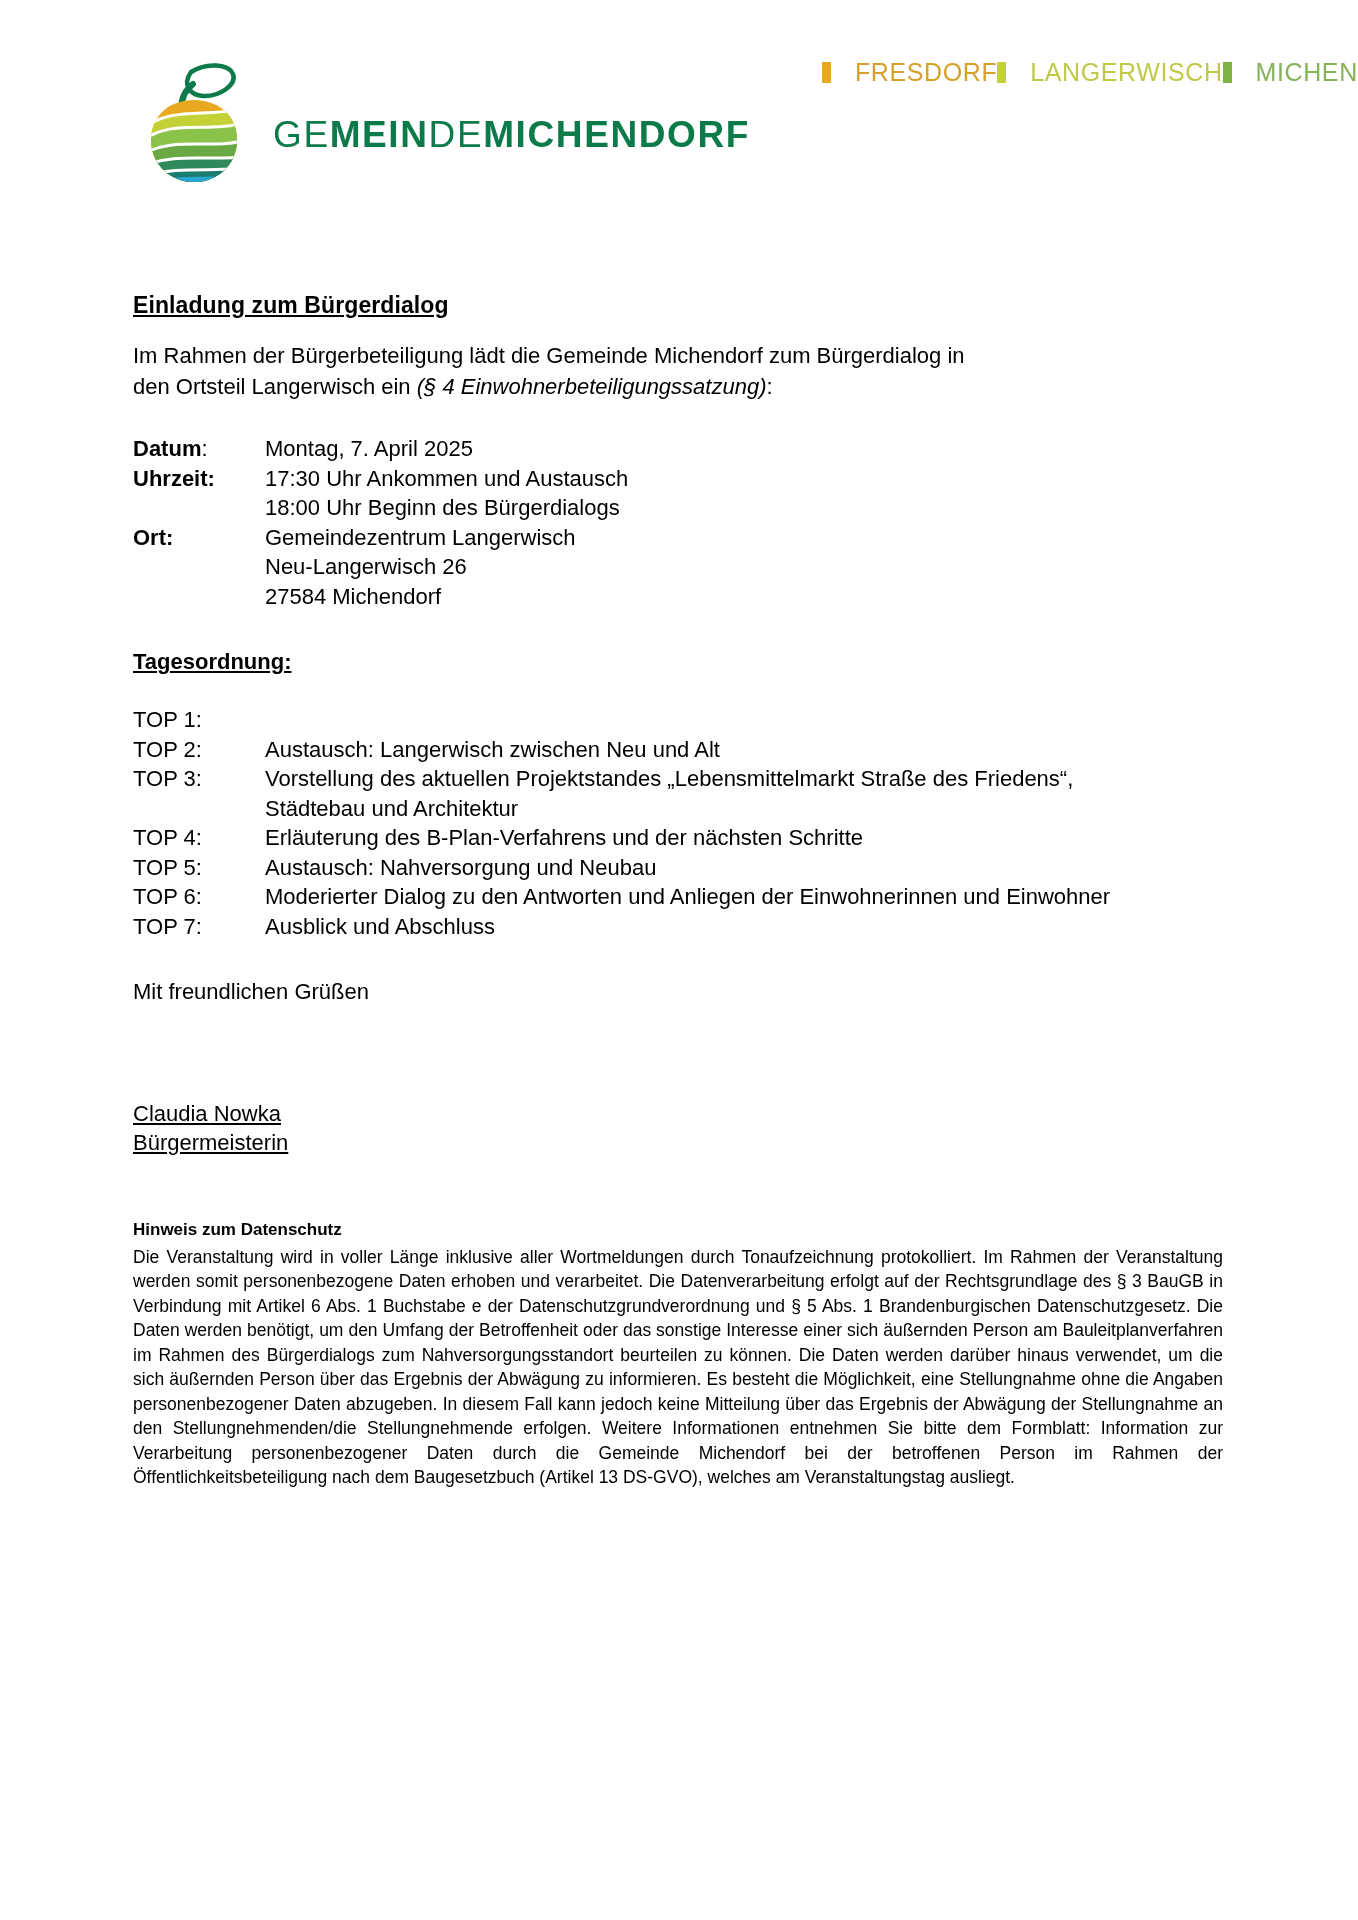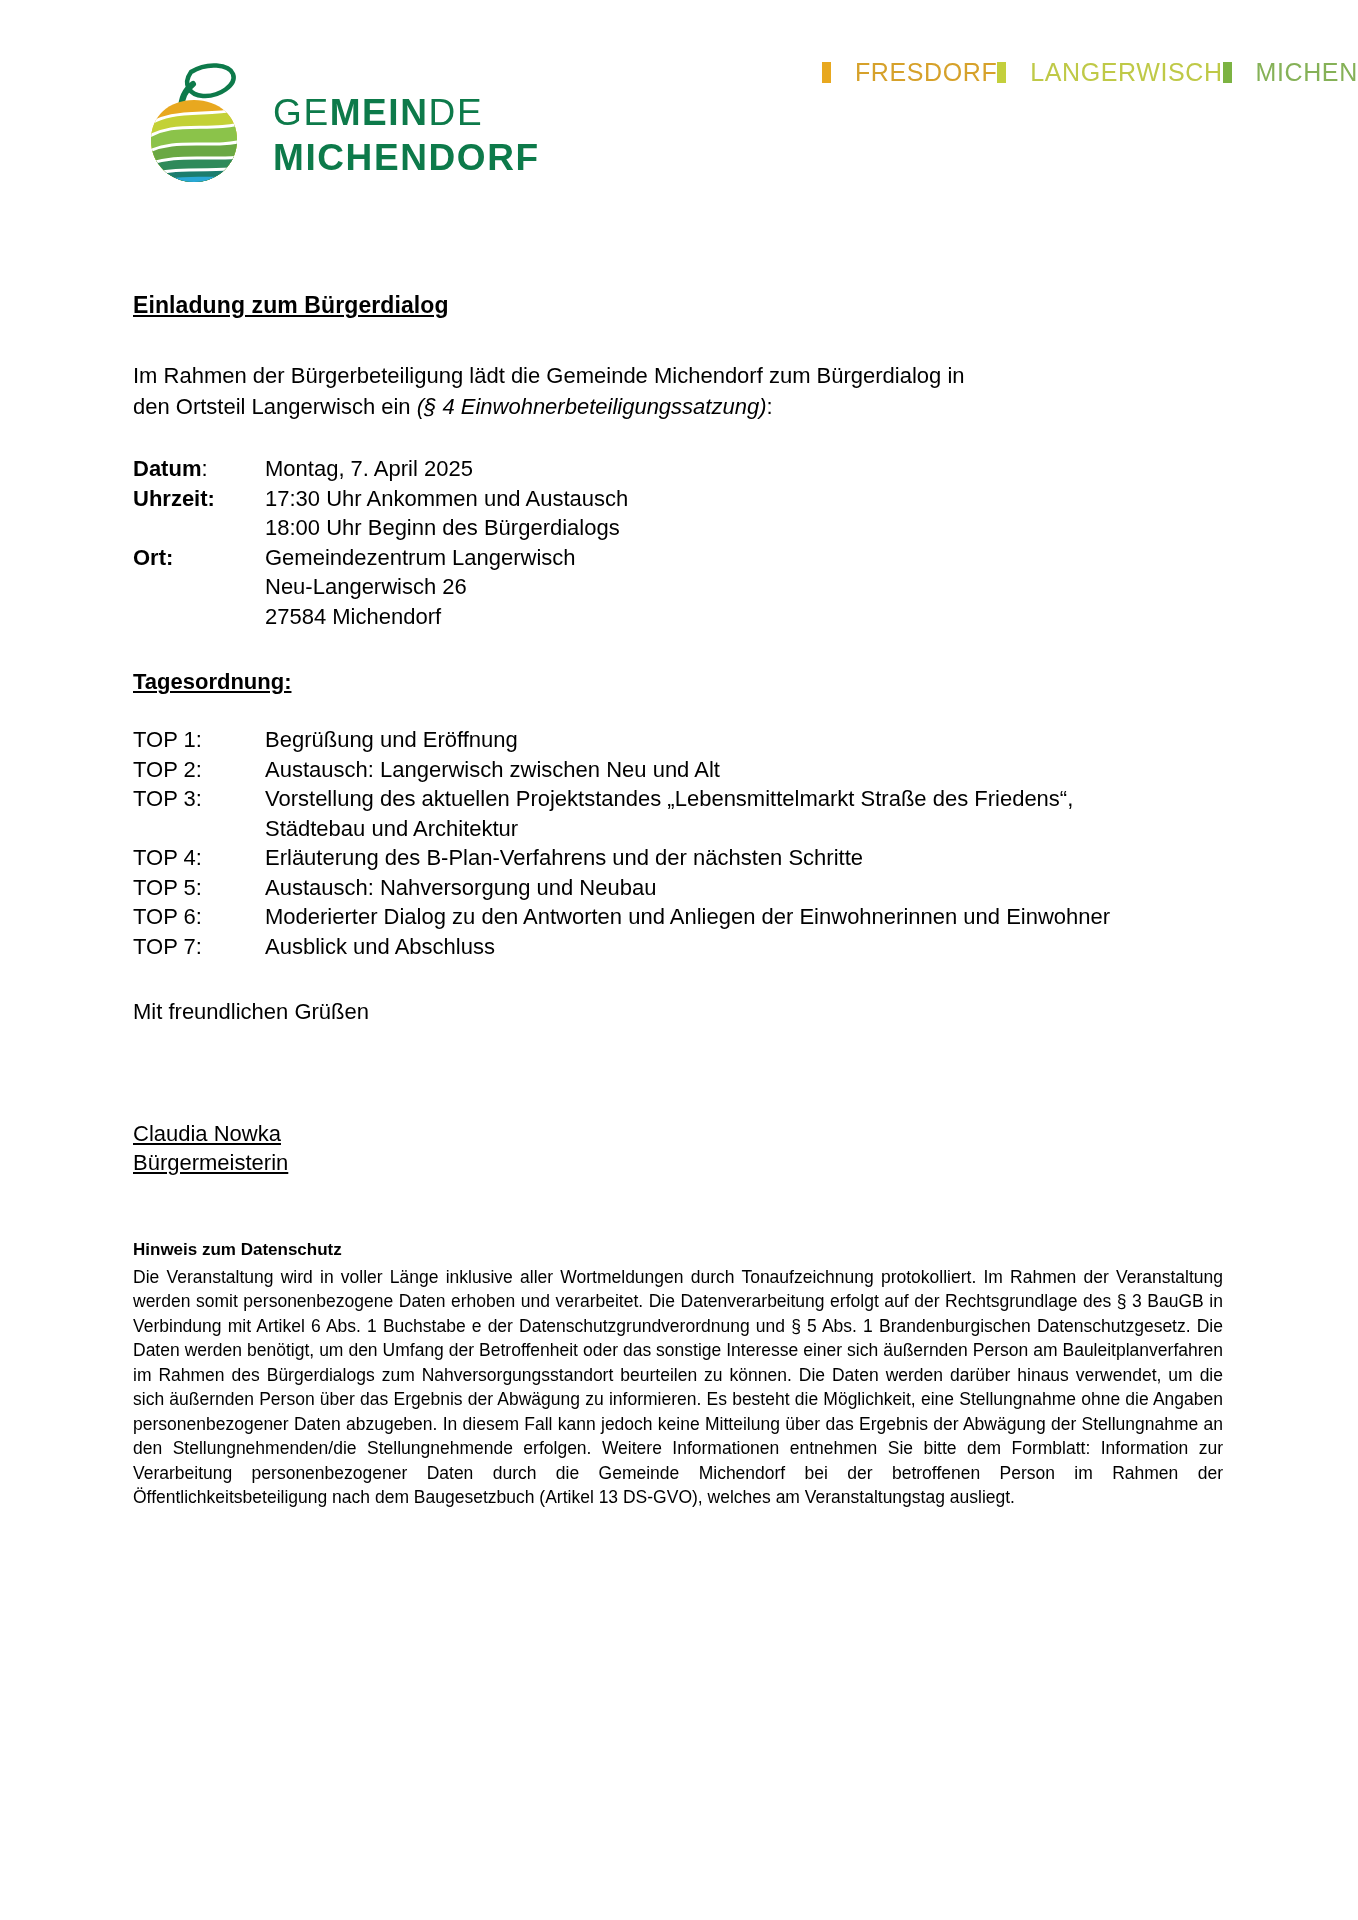--- a/index.html
+++ b/index.html
@@ -42,21 +42,21 @@
 
   .apple-mark {
     width: 122px;
     height: 128px;
     flex: 0 0 auto;
     margin-right: 18px;
   }
 
   .logo-words {
     display: flex;
-    flex-direction: column;
+    flex-direction: row;
     justify-content: flex-end;
     padding-top: 26px;
   }
 
   .logo-line1, .logo-line2 {
     font-family: "Liberation Sans", sans-serif;
     font-size: 37px;
     letter-spacing: 1.6px;
     line-height: 1.22;
     color: #0d7a4a;
@@ -98,21 +98,21 @@
     position: absolute;
     left: 133px;
     top: 292px;
     width: 1092px;
   }
 
   .doc-title {
     font-size: 23px;
     font-weight: 700;
     text-decoration: underline;
-    margin: 0 0 41px 0;
+    margin: 0 0 21px 0;
     letter-spacing: 0.1px;
   }
 
   .intro {
     font-size: 22px;
     line-height: 31px;
     margin: 0 0 32px 0;
     width: 860px;
   }
   .intro i { font-style: italic; }
@@ -285,21 +285,20 @@
         <span class="detail-key"></span>
         <span class="detail-val">27584 Michendorf</span>
       </div>
     </div>
 
     <h2 class="section-title">Tagesordnung:</h2>
 
     <div class="agenda">
       <div class="agenda-row">
         <span class="agenda-key">TOP 1:</span>
-        <span class="agenda-val">Begrüßung und Eröffnung</span>
       </div>
       <div class="agenda-row">
         <span class="agenda-key">TOP 2:</span>
         <span class="agenda-val">Austausch: Langerwisch zwischen Neu und Alt</span>
       </div>
       <div class="agenda-row">
         <span class="agenda-key">TOP 3:</span>
         <span class="agenda-val">Vorstellung des aktuellen Projektstandes „Lebensmittelmarkt Straße des Friedens“, Städtebau und Architektur</span>
       </div>
       <div class="agenda-row">

